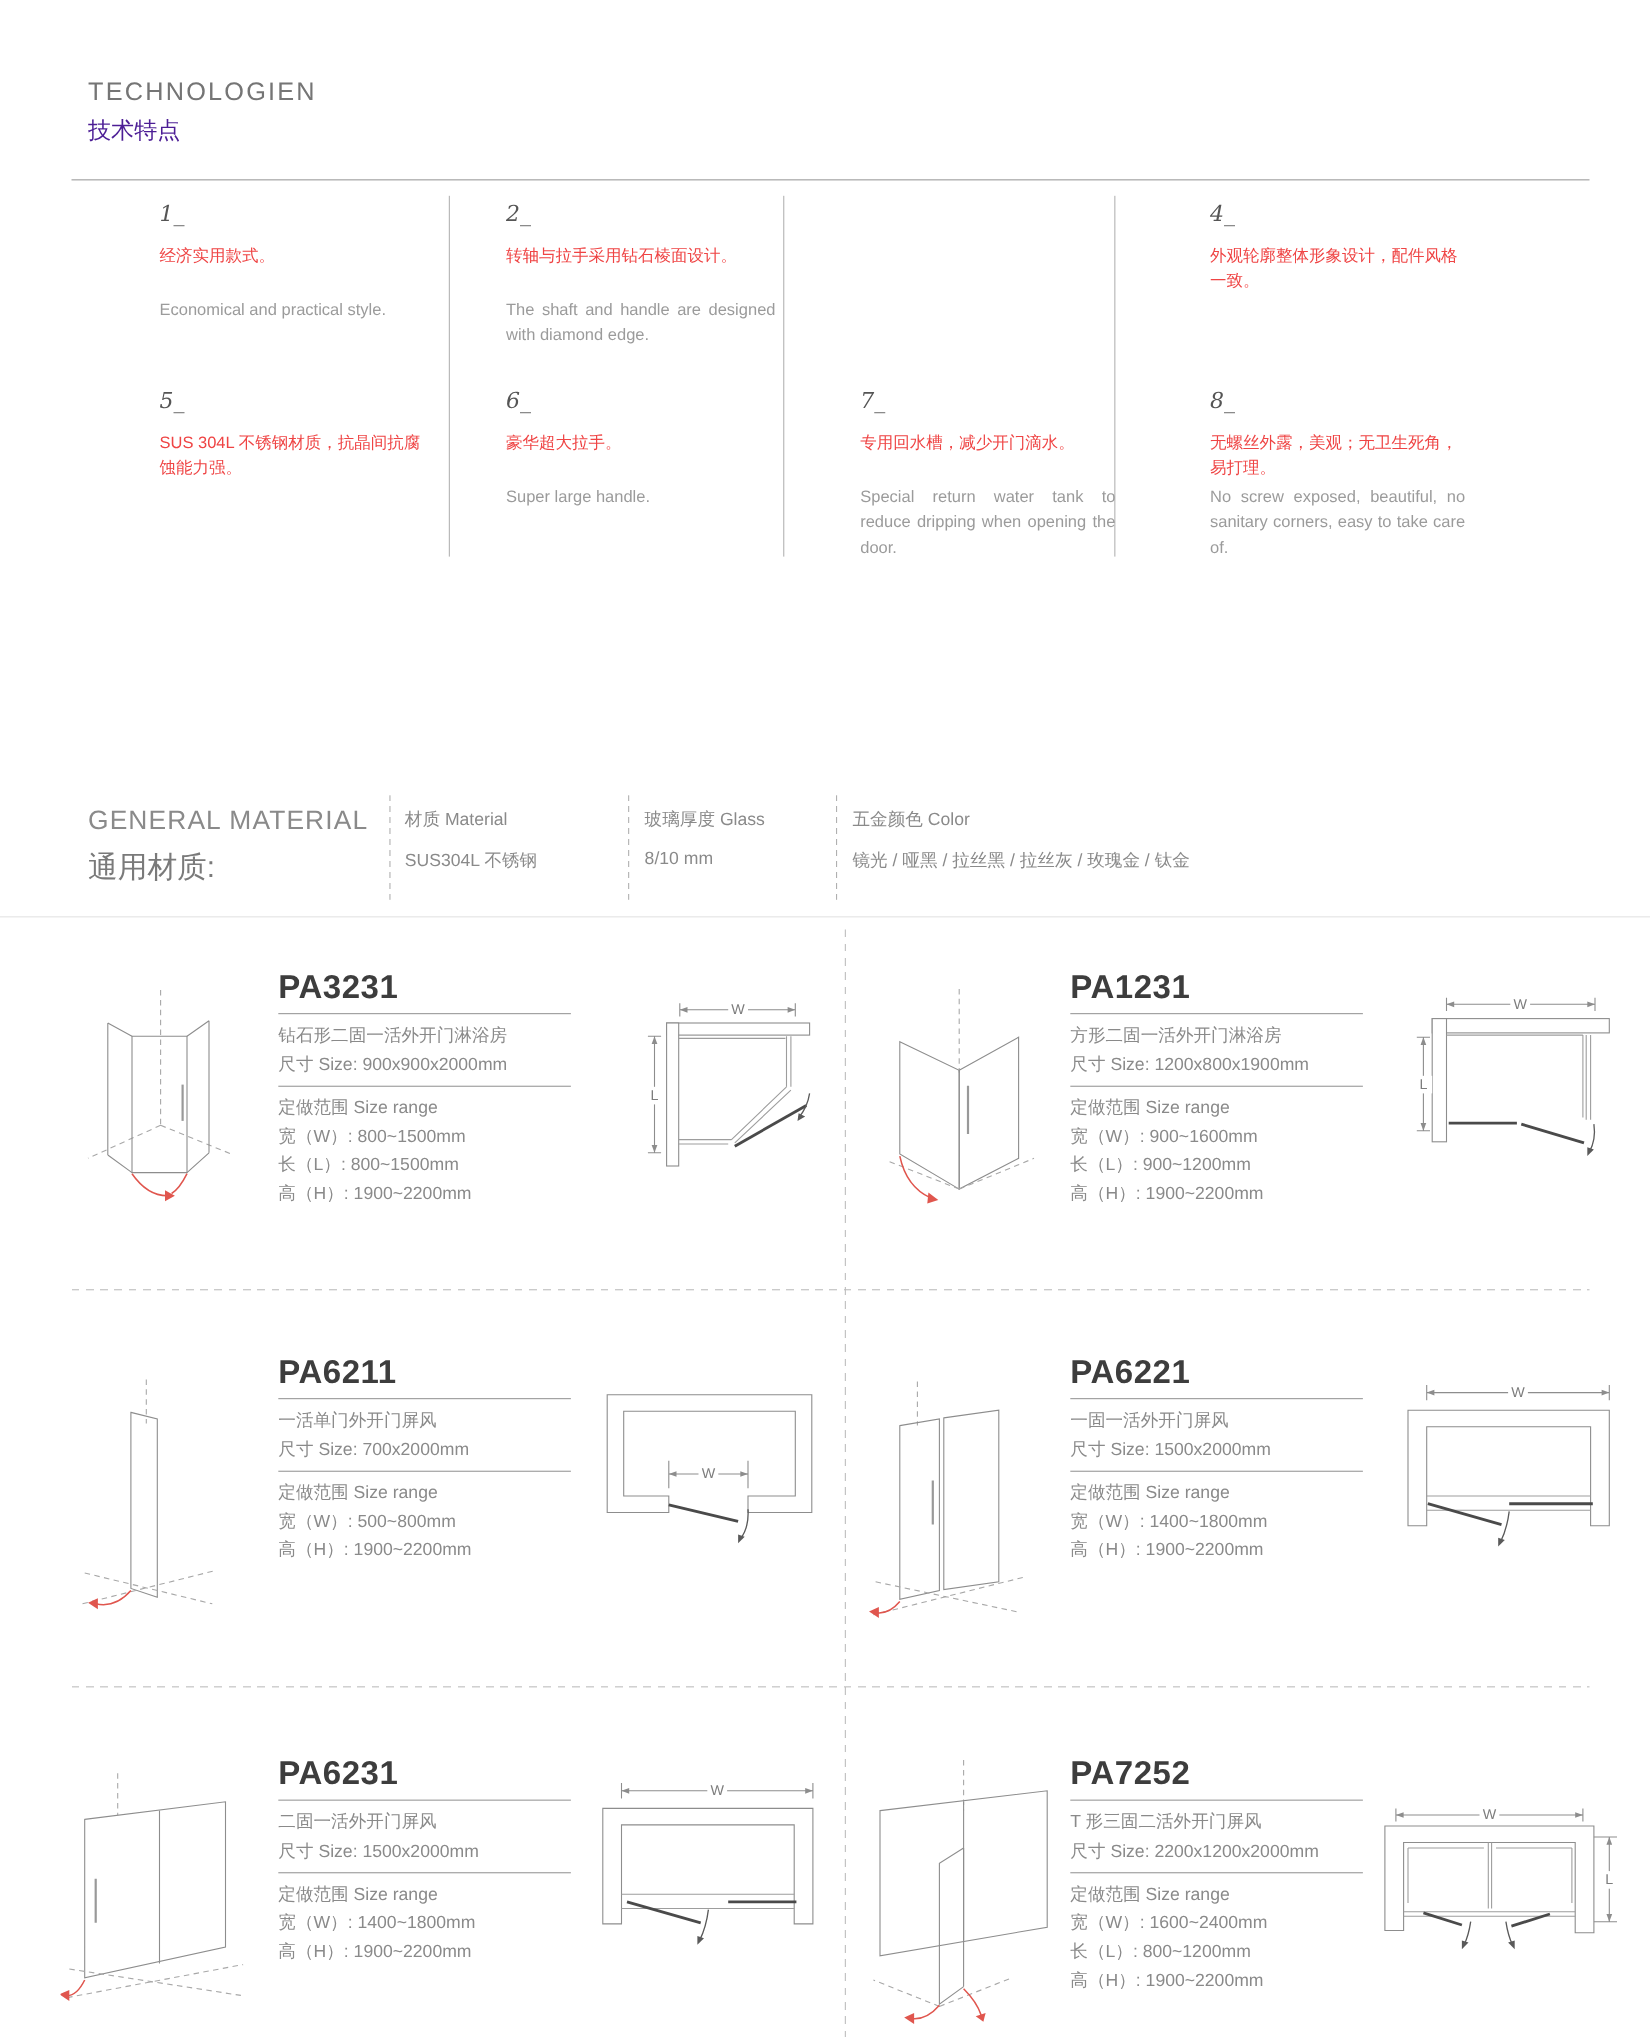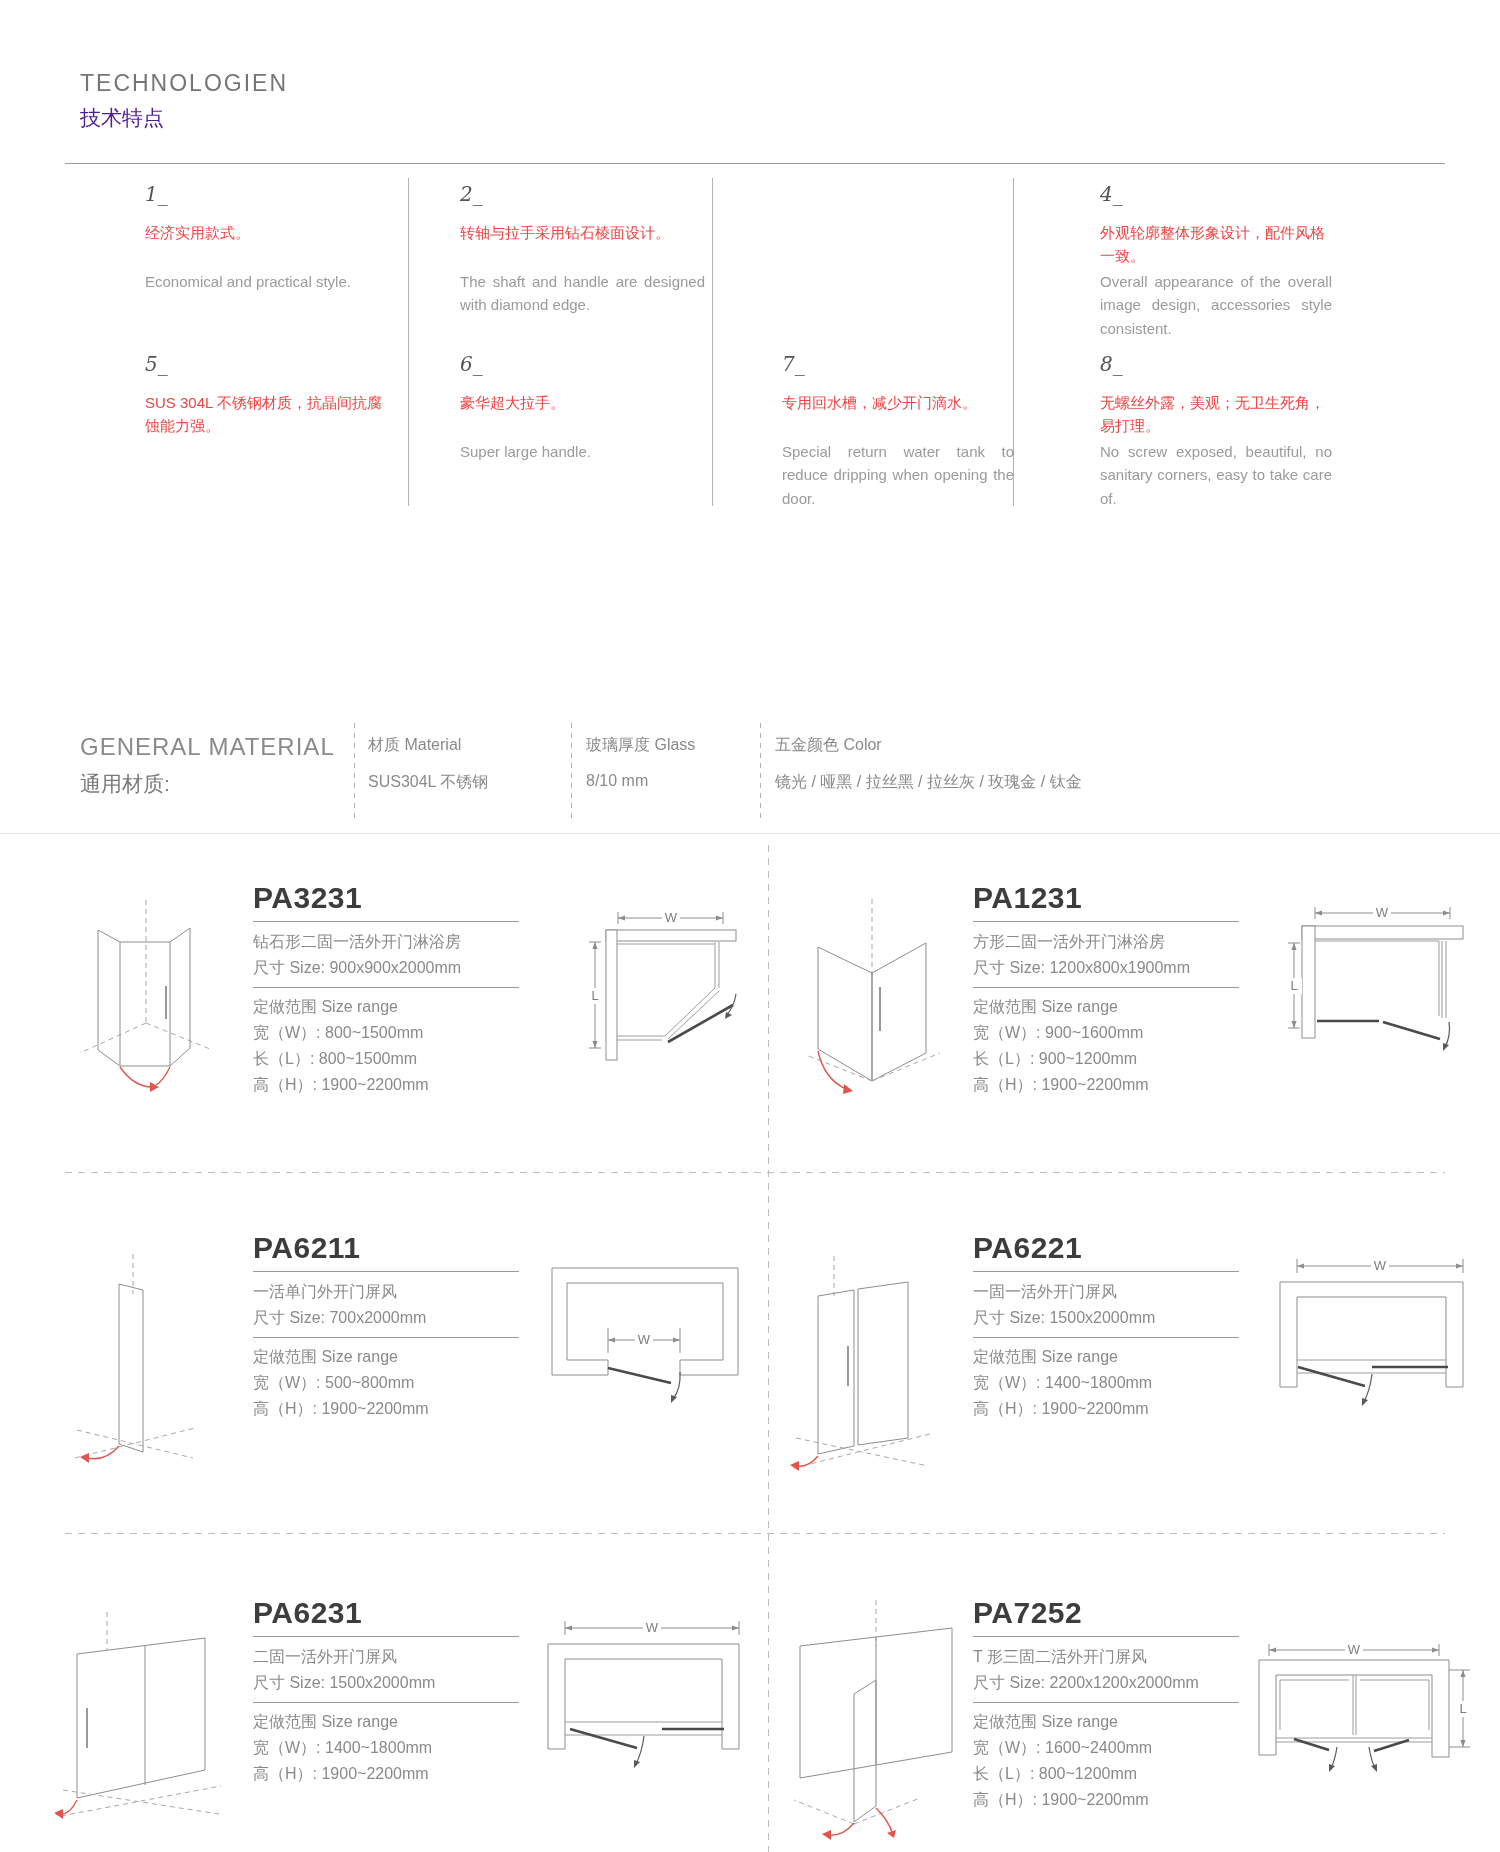--- a/index.html
+++ b/index.html
@@ -15,21 +15,21 @@
   .feat{position:absolute;}
   .feat .num{font-family:"DejaVu Serif","Liberation Serif",serif;font-style:italic;font-size:20px;color:#555;height:22px;margin-bottom:18px;}
   .feat .cn{font-size:15px;color:#ef4444;line-height:1.5;min-height:48px;}
   .feat .en{font-size:15px;color:#9b9b9b;line-height:1.55;text-align:justify;}
   .vline{position:absolute;width:0;border-left:1px solid #b3b3b3;}
   .vdash-s{position:absolute;width:1px;background:repeating-linear-gradient(180deg,#b0b0b0 0 5px,transparent 5px 10px);}
   .vdash-l{position:absolute;width:1px;background:repeating-linear-gradient(180deg,#bdbdbd 0 7px,transparent 7px 13px);}
   .hdash{position:absolute;height:1px;background:repeating-linear-gradient(90deg,#bdbdbd 0 7px,transparent 7px 13px);}
   
   .gm-en{font-size:24px;letter-spacing:1px;color:#8a8a8a;}
-  .gm-cn{font-size:21px;color:#7a7a7a;}
+  .gm-cn{font-size:27px;color:#7a7a7a;}
   .mat-label{font-size:16px;color:#8a8a8a;}
   .mat-value{font-size:16px;color:#8a8a8a;}
   
   .prod{position:absolute;width:272px;color:#8a8a8a;}
   .prod .model{font-size:30px;line-height:1;font-weight:bold;color:#3d3d3d;letter-spacing:0.5px;}
   .prod .rule{border-top:1px solid #9a9a9a;width:266px;margin:8px 0 9px 0;}
   .prod .cn{font-size:16px;line-height:1.35;}
   .prod .size{font-size:16px;margin-top:5px;}
   .prod .range{font-size:16px;}
   .prod .dim{font-size:16px;margin-top:5px;}
@@ -68,21 +68,20 @@
     <div class="en">Economical and practical style.</div>
   </div>
   <div class="feat" style="left:460px;top:182px;width:245px;">
     <div class="num">2_</div>
     <div class="cn">转轴与拉手采用钻石棱面设计。</div>
     <div class="en">The shaft and handle are designed with diamond edge.</div>
   </div>
   <div class="feat" style="left:1100px;top:182px;width:232px;">
     <div class="num">4_</div>
     <div class="cn">外观轮廓整体形象设计，配件风格一致。</div>
-    <div class="en">Overall appearance of the overall image design, accessories style consistent.</div>
   </div>
   <div class="feat" style="left:145px;top:352px;width:250px;">
     <div class="num">5_</div>
     <div class="cn">SUS 304L 不锈钢材质，抗晶间抗腐蚀能力强。</div>
   </div>
   <div class="feat" style="left:460px;top:352px;width:245px;">
     <div class="num">6_</div>
     <div class="cn">豪华超大拉手。</div>
     <div class="en">Super large handle.</div>
   </div>

